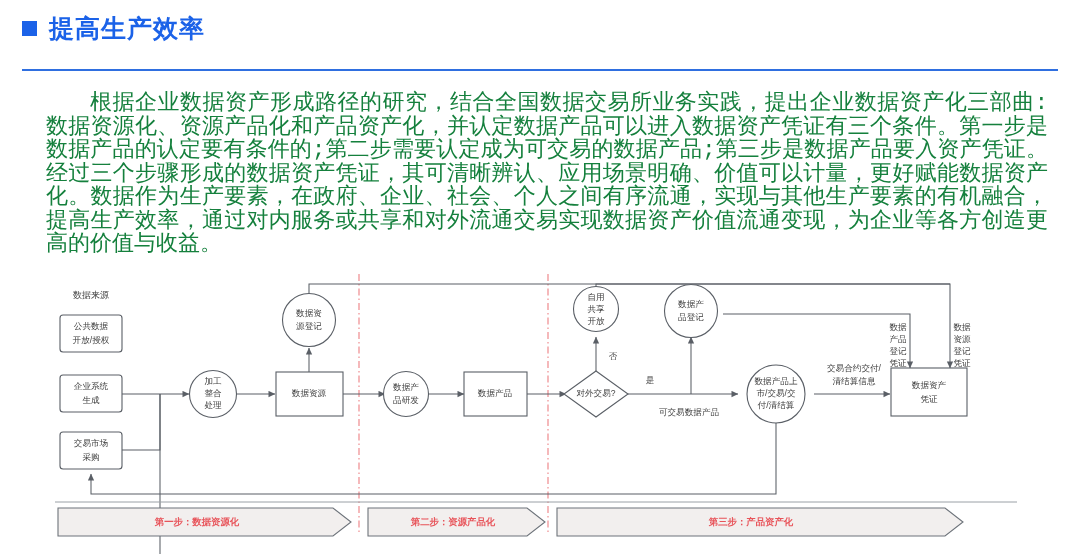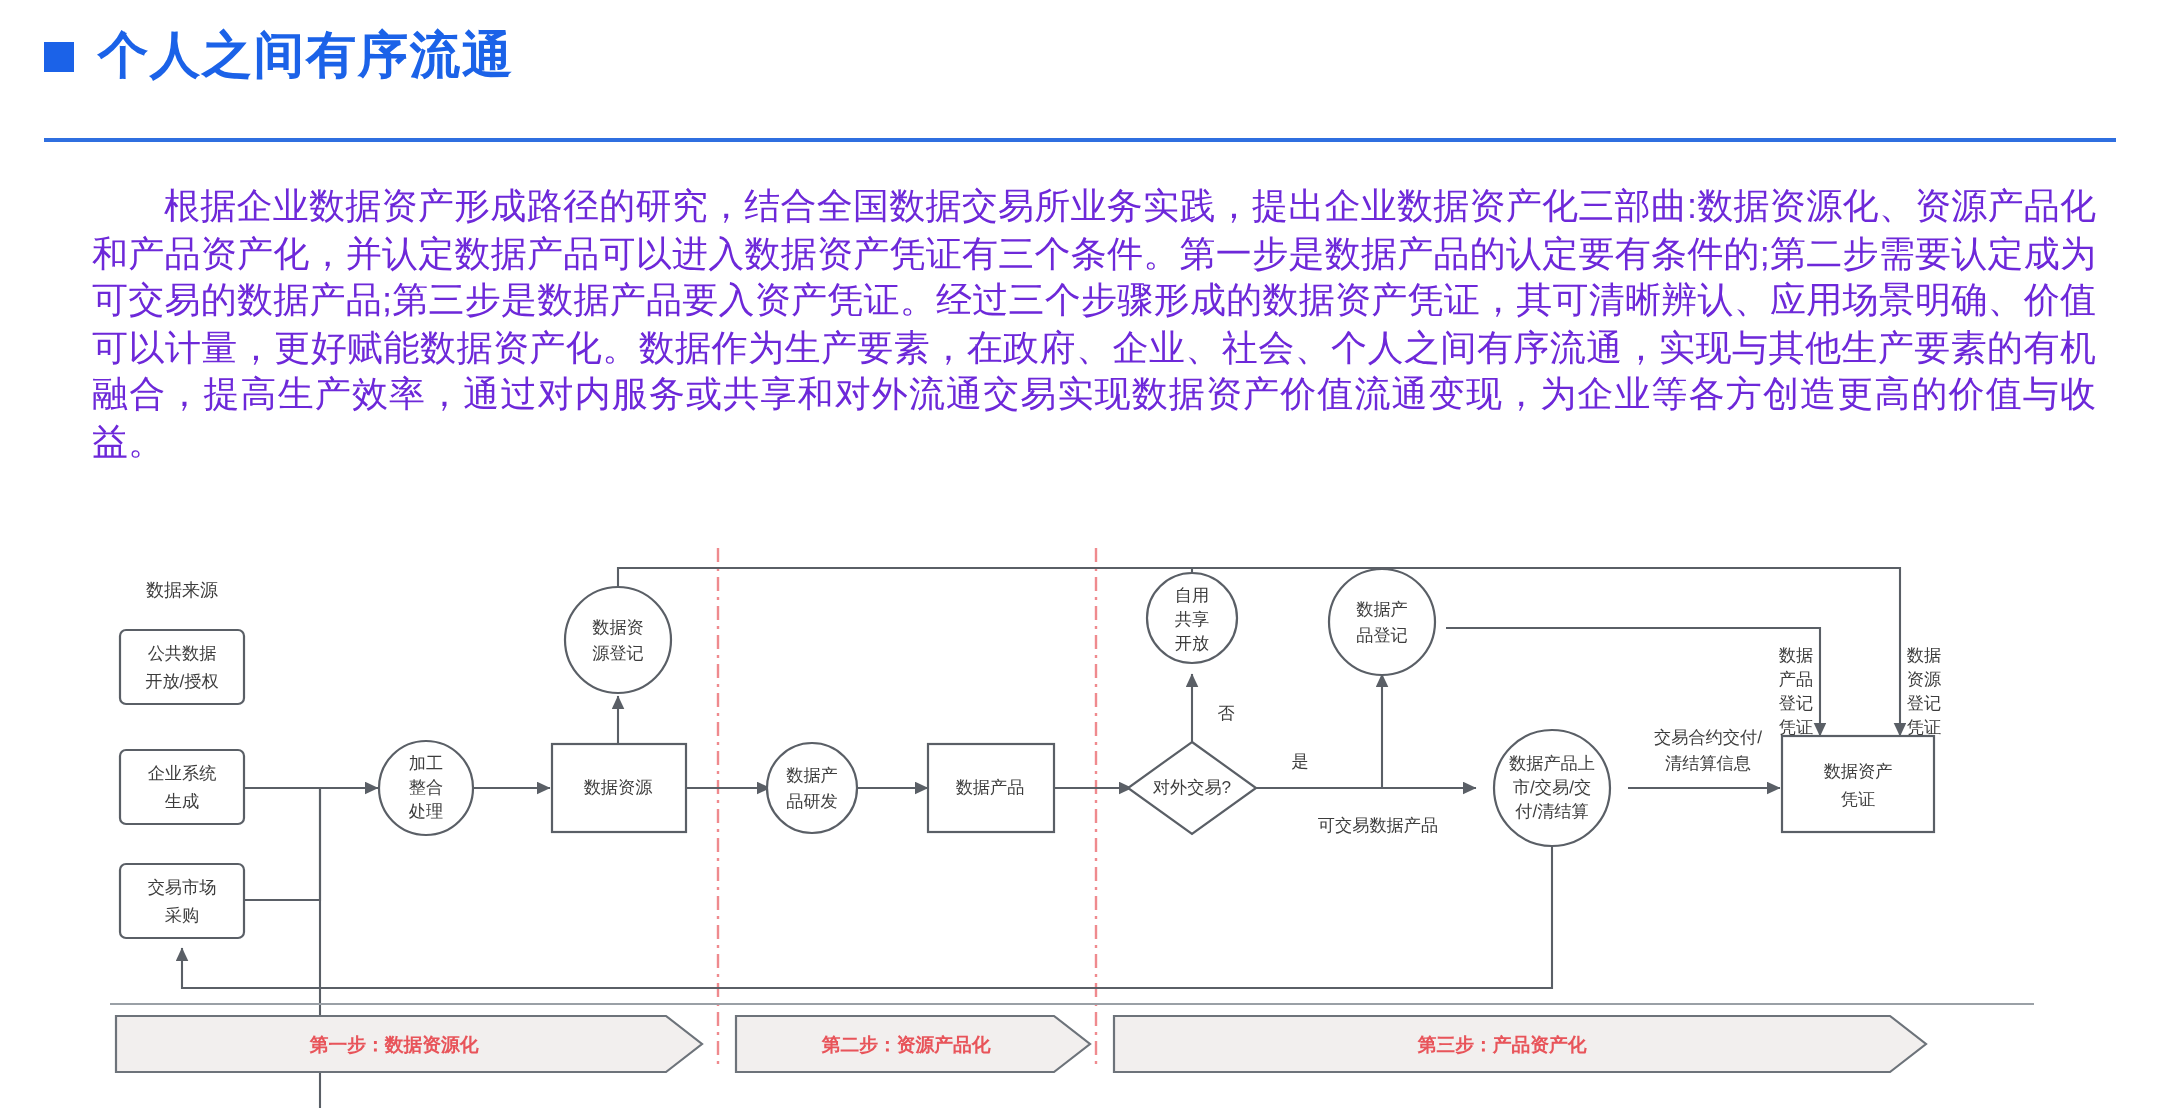--- a/index.html
+++ b/index.html
@@ -60,26 +60,26 @@
     height: 1.5px;
     background: #2f6fe0;
   }
 
   
   .body-text {
     position: absolute;
     left: 46px;
     top: 92px;
     width: 1002px;
-    font-size: 18px;
+    font-size: 22px;
     line-height: 23.5px;
-    color: #6d28d9;
+    color: #15803d;
     text-align: justify;
     text-indent: 2em;
-    font-family: Liberation Sans, sans-serif;
+    font-family: Liberation Mono, monospace;
   }
 
   
   .diagram {
     position: absolute;
     left: 0;
     top: 236px;
     width: 1020px;
     height: 318px;
   }
@@ -146,21 +146,21 @@
   }
 </style>
 </head>
 <body>
 
 <div class="slide">
 
   <div class="header">
     <div class="title-row">
       <span class="title-bullet"></span>
-      <span class="title-text">个人之间有序流通</span>
+      <span class="title-text">提高生产效率</span>
     </div>
     <div class="header-rule"></div>
   </div>
 
   <div class="body-text">根据企业数据资产形成路径的研究，结合全国数据交易所业务实践，提出企业数据资产化三部曲:数据资源化、资源产品化和产品资产化，并认定数据产品可以进入数据资产凭证有三个条件。第一步是数据产品的认定要有条件的;第二步需要认定成为可交易的数据产品;第三步是数据产品要入资产凭证。经过三个步骤形成的数据资产凭证，其可清晰辨认、应用场景明确、价值可以计量，更好赋能数据资产化。数据作为生产要素，在政府、企业、社会、个人之间有序流通，实现与其他生产要素的有机融合，提高生产效率，通过对内服务或共享和对外流通交易实现数据资产价值流通变现，为企业等各方创造更高的价值与收益。</div>
 
   <div class="diagram">
     <svg width="1080" height="318" viewBox="0 0 1080 318" xmlns="http://www.w3.org/2000/svg">
       <defs>
         <marker id="arrow" markerWidth="7" markerHeight="7" refX="6.2" refY="3" orient="auto">

